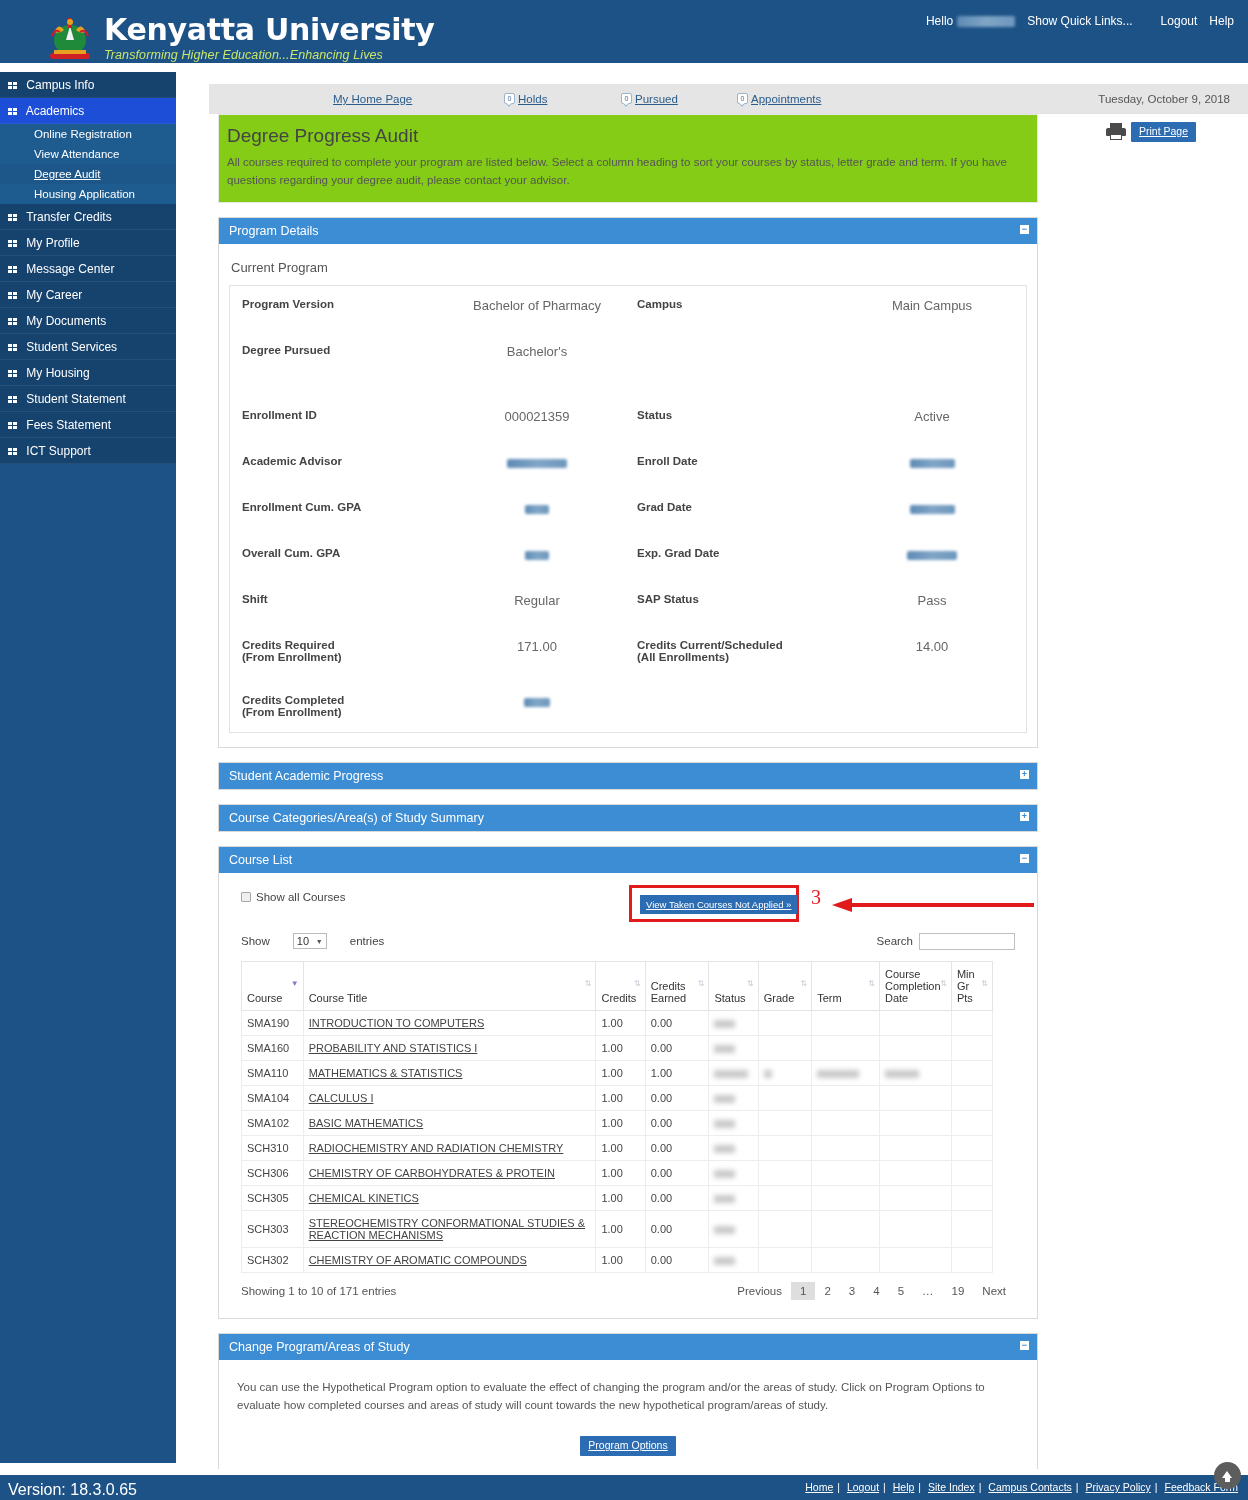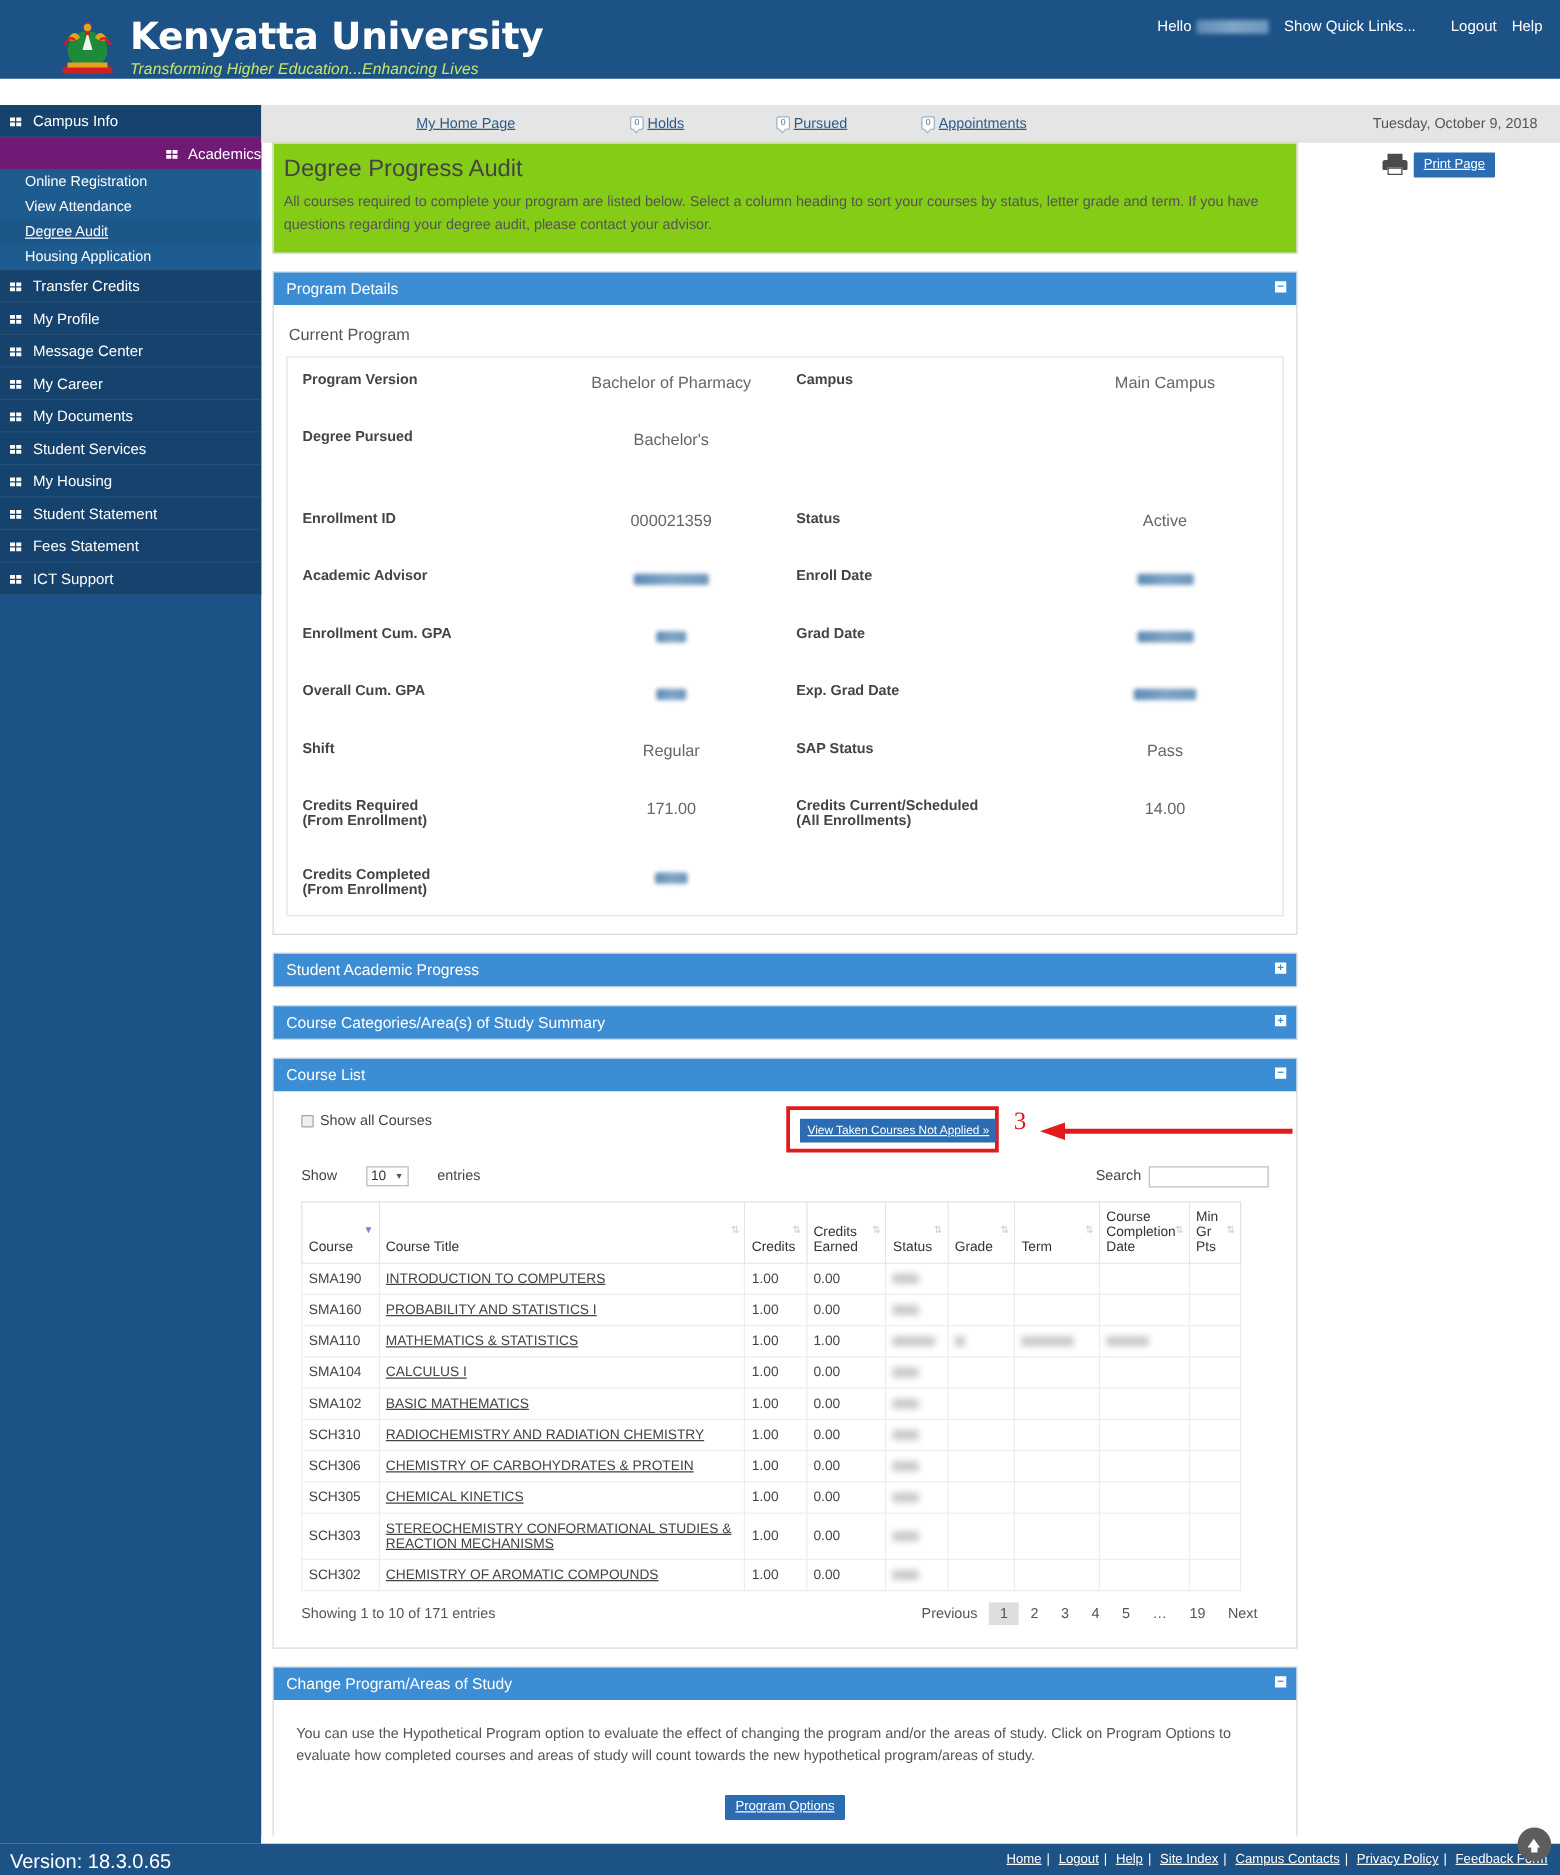--- a/index.html
+++ b/index.html
@@ -41,33 +41,33 @@
     background:linear-gradient(90deg,#5d8ab5,#80a5c6,#6d97bd);
     color:transparent; border-radius:2px;
     filter:blur(1.6px);
     vertical-align:middle;
   }
   .hdrlink { color:#ffffff; text-decoration:none; cursor:pointer; }
   .sep-space { display:inline-block; width:28px; }
 
   
   #sidebar {
-    position:absolute; left:0; top:84px; width:209px; height:1391px;
+    position:absolute; left:0; top:72px; width:176px; height:1391px;
     background:#1d5286;
   }
   .nav-item {
     height:26px; line-height:26px; padding-left:8px;
     color:#ffffff; font-size:12px; white-space:nowrap;
     border-bottom:1px solid rgba(255,255,255,0.07);
     cursor:pointer;
   }
   .nav-item.top { background:#16426e; }
-  .nav-item.active-top { background:#701a75;text-align:right; }
+  .nav-item.active-top { background:#1d4ed8; }
   .nav-sub {
-    height:20px; line-height:20px; padding-left:20px;
+    height:20px; line-height:20px; padding-left:34px;
     color:#ffffff; font-size:11.5px; background:#1e5b8f; cursor:pointer;
   }
   .nav-sub.selected { text-decoration:underline; background:#1d5689; }
   .grid-ico {
     display:inline-block; width:9px; height:8px; margin-right:6px;
     vertical-align:-1px; position:relative;
   }
   .grid-ico i {
     position:absolute; width:4px; height:3px; background:#ffffff; display:block;
   }

